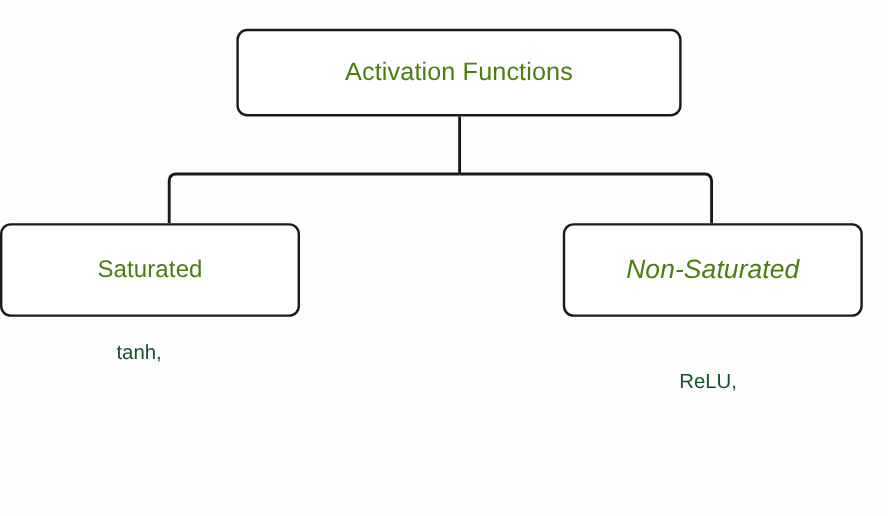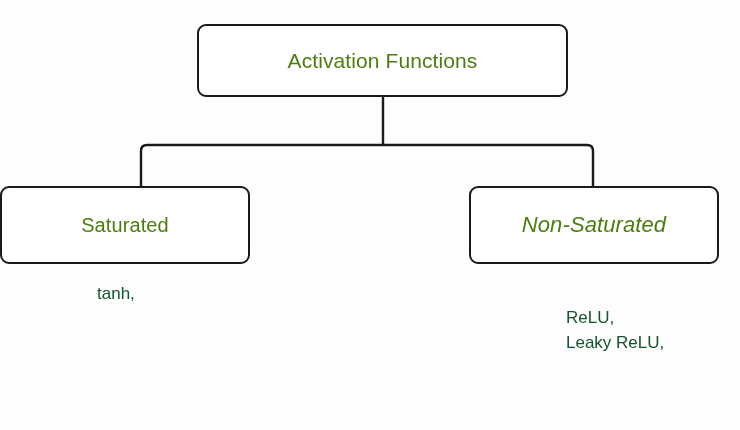--- a/index.html
+++ b/index.html
@@ -126,16 +126,15 @@
   <div class="node-box" id="node-non-saturated">
     <span class="node-label">Non-Saturated</span>
   </div>
 
   <div class="example-list" id="examples-saturated">
     <span class="example-item">tanh,</span>
   </div>
 
   <div class="example-list" id="examples-non-saturated">
     <span class="example-item">ReLU,</span>
-    <span class="example-item">Leaky ReLU,</span>
   </div>
 
 </div>
 
 </body></html>

